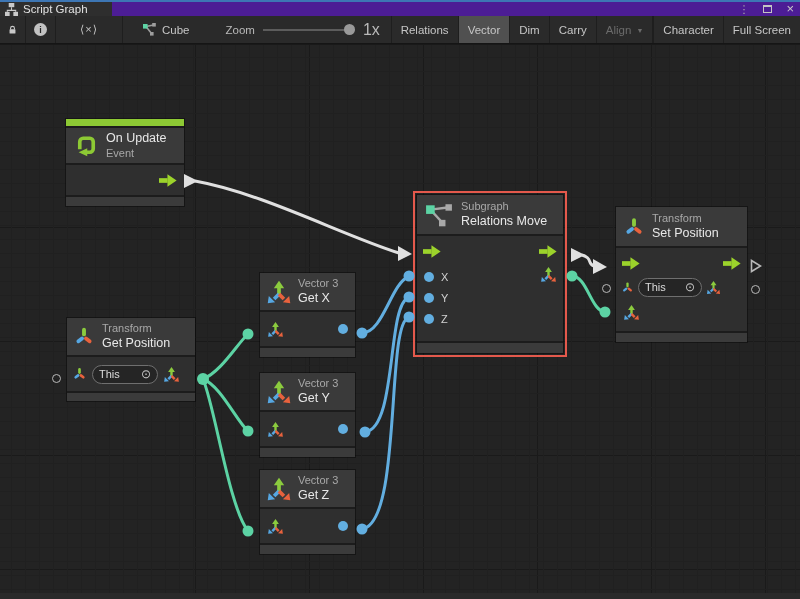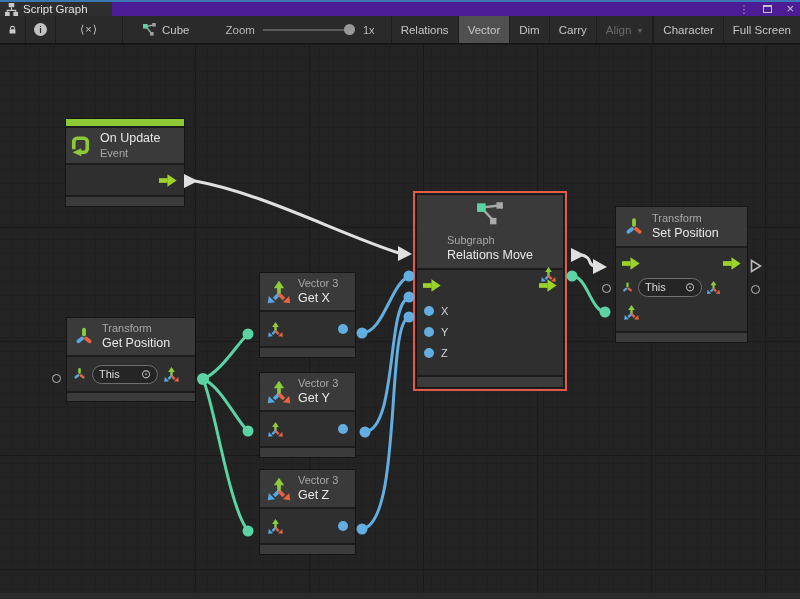--- a/index.html
+++ b/index.html
@@ -29,21 +29,21 @@
   .tbtn.disabled{color:#6B6B6B;}
   .tdiv{width:1px;background:#1E1E1E;}
   .caret{font-size:7px;margin-left:5px;margin-top:1px;}
   .target-area{display:flex;align-items:center;gap:6px;padding:0 10px;}
   .target-label{color:#C6C6C6;font-size:11.5px;}
   .zoom-area{display:flex;align-items:center;gap:8px;padding:0 6px 0 26px;}
   .zoom-label{color:#B9B9B9;font-size:11.5px;}
   .slider{position:relative;width:92px;height:12px;}
   .slider-track{position:absolute;left:0;right:0;top:5px;height:2px;background:#5C5C5C;}
   .slider-handle{position:absolute;right:0;top:0;width:11px;height:11px;border-radius:50%;background:#999999;}
-  .zoom-value{color:#B9B9B9;font-size:11px;}
+  .zoom-value{color:#B9B9B9;font-size:16px;}
   .spacer{flex:1;}
   .info-circle{width:13px;height:13px;border-radius:50%;background:#C2C2C2;color:#262626;
                font-size:9px;font-weight:bold;display:flex;align-items:center;justify-content:center;}
   .code-glyph{color:#C2C2C2;font-size:11px;letter-spacing:1px;}
 
   
   .canvas{position:absolute;top:45px;left:0;width:800px;height:554px;background-color:#232323;
           background-image:
             linear-gradient(#202020 1px,transparent 1px),
             linear-gradient(90deg,#202020 1px,transparent 1px),
@@ -201,21 +201,21 @@
   <div class="tdiv"></div>
   <div class="tbtn">Character</div>
   <div class="tdiv"></div>
   <div class="tbtn">Full Screen</div>
 </div>
 
 <div class="canvas">
 
   <div class="node" style="left:66px;top:74px;width:118px;">
     <div class="colorbar"></div>
-    <div class="sec-hdr" style="padding:3px 2px;">
+    <div class="sec-hdr" style="padding:3px 8px;">
       <svg width="25" height="25">
           <use href="#sym-loop"></use>
         </svg>
       <div class="hdr-txt">
         <span class="ttl">On Update</span>
         <span class="sub">Event</span>
       </div>
     </div>
     <div class="sec-body row" style="height:30px;justify-content:flex-end;">
       <svg width="18" height="13">
@@ -303,21 +303,21 @@
       <svg width="17" height="17">
           <use href="#sym-vec3"></use>
         </svg>
       <span class="dot blue"></span>
     </div>
     <div class="sec-footer" style="height:9px;"></div>
   </div>
 
   <div class="selection" style="left:413px;top:146px;">
     <div class="node" style="position:relative;width:146px;">
-      <div class="sec-hdr" style="padding:5px 8px;gap:8px;flex-direction:column;">
+      <div class="sec-hdr" style="padding:5px 8px;gap:8px;">
         <svg width="28" height="26">
             <use href="#sym-subgraph"></use>
           </svg>
         <div class="hdr-txt">
           <span class="sub">Subgraph</span>
           <span class="ttl">Relations Move</span>
         </div>
       </div>
       <div class="sec-body" style="padding-bottom:12px;">
         <div class="row" style="height:30px;justify-content:space-between;padding:0 6px;">

